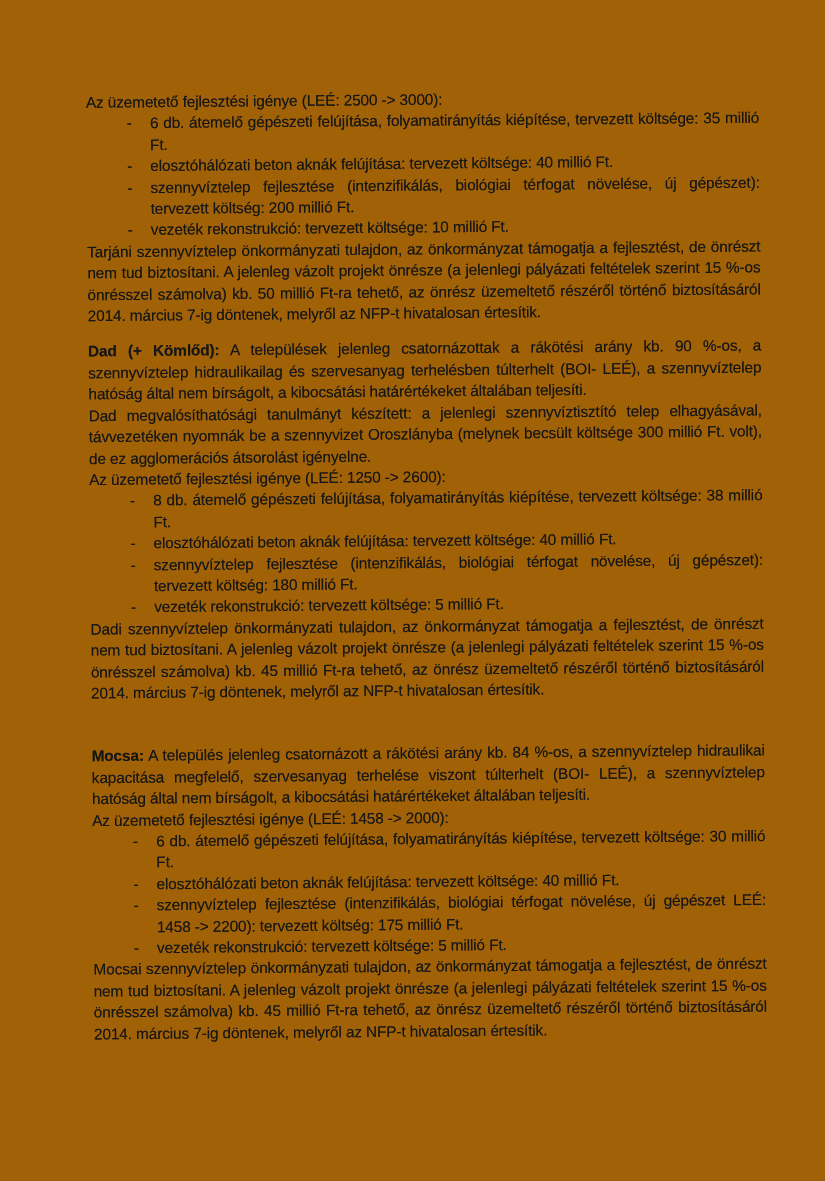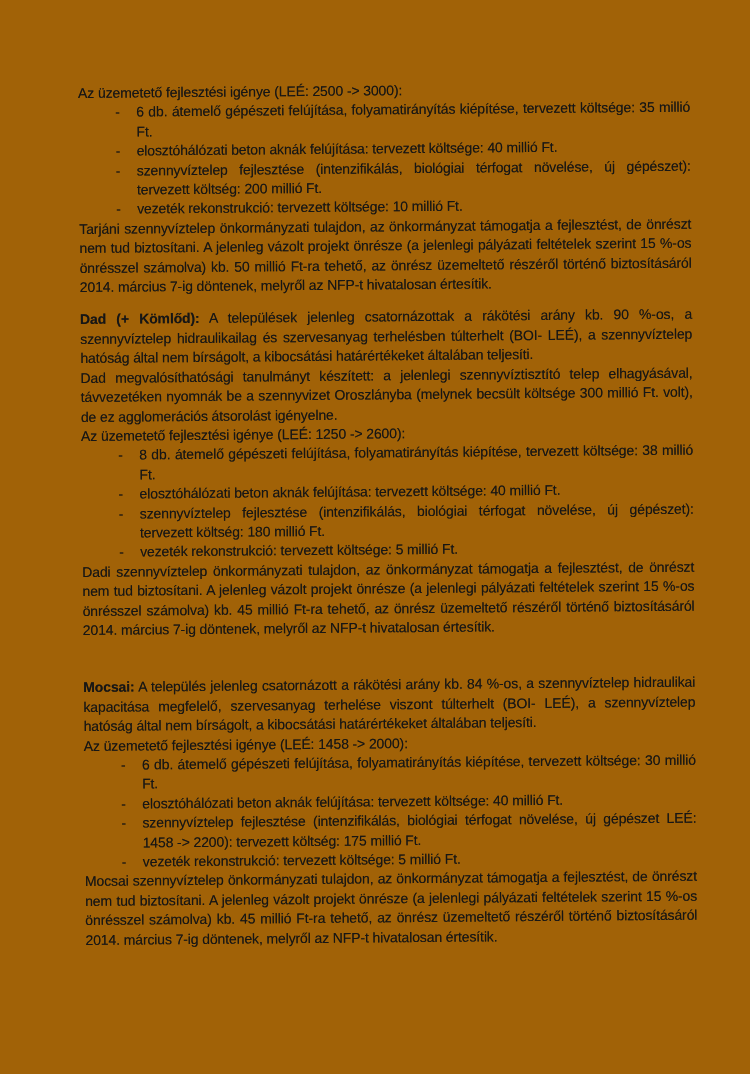--- a/index.html
+++ b/index.html
@@ -87,21 +87,21 @@
           <span class="dash">-</span>
           <span class="bullet-text">szennyvíztelep fejlesztése (intenzifikálás, biológiai térfogat növelése, új gépészet): tervezett költség: 180 millió Ft.</span>
         </div>
         <div class="bullet-row">
           <span class="dash">-</span>
           <span class="bullet-text">vezeték rekonstrukció: tervezett költsége: 5 millió Ft.</span>
         </div>
       </div>
       <p class="para">Dadi szennyvíztelep önkormányzati tulajdon, az önkormányzat támogatja a fejlesztést, de önrészt nem tud biztosítani. A jelenleg vázolt projekt önrésze (a jelenlegi pályázati feltételek szerint 15 %-os önrésszel számolva) kb. 45 millió Ft-ra tehető, az önrész üzemeltető részéről történő biztosításáról 2014. március 7-ig döntenek, melyről az NFP-t hivatalosan értesítik.</p>
       <div class="spacer" style="height: 38px;"></div>
-      <p class="para"><strong>Mocsai:</strong> <span>A település jelenleg csatornázott a rákötési arány kb. 84 %-os, a szennyvíztelep hidraulikai kapacitása megfelelő, szervesanyag terhelése viszont túlterhelt (BOI- LEÉ), a szennyvíztelep hatóság által nem bírságolt, a kibocsátási határértékeket általában teljesíti.</span></p>
+      <p class="para"><strong>Mocsa:</strong> <span>A település jelenleg csatornázott a rákötési arány kb. 84 %-os, a szennyvíztelep hidraulikai kapacitása megfelelő, szervesanyag terhelése viszont túlterhelt (BOI- LEÉ), a szennyvíztelep hatóság által nem bírságolt, a kibocsátási határértékeket általában teljesíti.</span></p>
       <p class="intro">Az üzemetető fejlesztési igénye (LEÉ: 1458 -&gt; 2000):</p>
       <div class="bullets">
         <div class="bullet-row">
           <span class="dash">-</span>
           <span class="bullet-text">6 db. átemelő gépészeti felújítása, folyamatirányítás kiépítése, tervezett költsége: 30 millió Ft.</span>
         </div>
         <div class="bullet-row">
           <span class="dash">-</span>
           <span class="bullet-text">elosztóhálózati beton aknák felújítása: tervezett költsége: 40 millió Ft.</span>
         </div>

